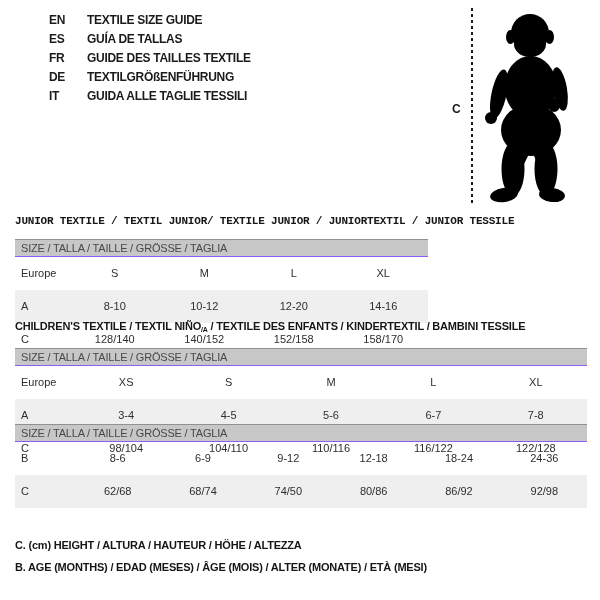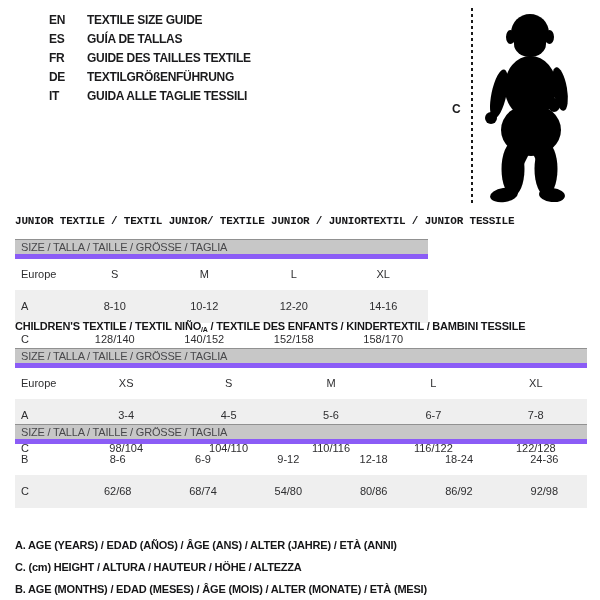--- a/index.html
+++ b/index.html
@@ -34,21 +34,21 @@
   .s1 .section-heading { margin-bottom:11px;font-family:Liberation Mono, monospace; }
   .s2 { top:320px; width:572px; }
   .s2 .section-heading { margin-bottom:12px; }
   .s3 { top:424px; width:572px; }
   .s3 .section-heading { line-height:15px; margin-bottom:11px; }
 
   table { border-collapse:collapse; table-layout:fixed; width:100%; }
   .size-bar td {
     background:#c7c7c7;
     border-top:1px solid #919191;
-    border-bottom:5px solid #8b5cf6;
+    border-bottom:1px solid #8b5cf6;
     height:17px; padding:0 0 0 6px;
     font-size:11px; color:#48484b; text-align:left; letter-spacing:-0.2px;
   }
   tr.data-row { height:33px; }
   tr.data-row th { font-weight:normal; text-align:left; padding-left:6px;
     font-size:11px; color:#2e2e30; }
   tr.data-row td { text-align:center; font-size:11px; color:#2e2e30; }
   tr.shaded th, tr.shaded td { background:#efefef; }
   .s1 col.label-col { width:55px; }
   .s2 col.label-col, .s3 col.label-col { width:60px; }
@@ -213,28 +213,27 @@
         <td>6-9</td>
         <td>9-12</td>
         <td>12-18</td>
         <td>18-24</td>
         <td>24-36</td>
       </tr>
       <tr class="data-row shaded">
         <th>C</th>
         <td>62/68</td>
         <td>68/74</td>
-        <td>54/80</td>
+        <td>74/50</td>
         <td>80/86</td>
         <td>86/92</td>
         <td>92/98</td>
       </tr>
     </tbody>
       </table>
   </div>
 
   <div class="footnotes">
-    <div class="footnote">A. AGE (YEARS) / EDAD (AÑOS) / ÂGE (ANS) / ALTER (JAHRE) / ETÀ (ANNI)</div>
     <div class="footnote">C. (cm) HEIGHT / ALTURA / HAUTEUR / HÖHE / ALTEZZA</div>
     <div class="footnote">B. AGE (MONTHS) / EDAD (MESES) / ÂGE (MOIS) / ALTER (MONATE) / ETÀ (MESI)</div>
   </div>
 
 </div>
 
 </body></html>

